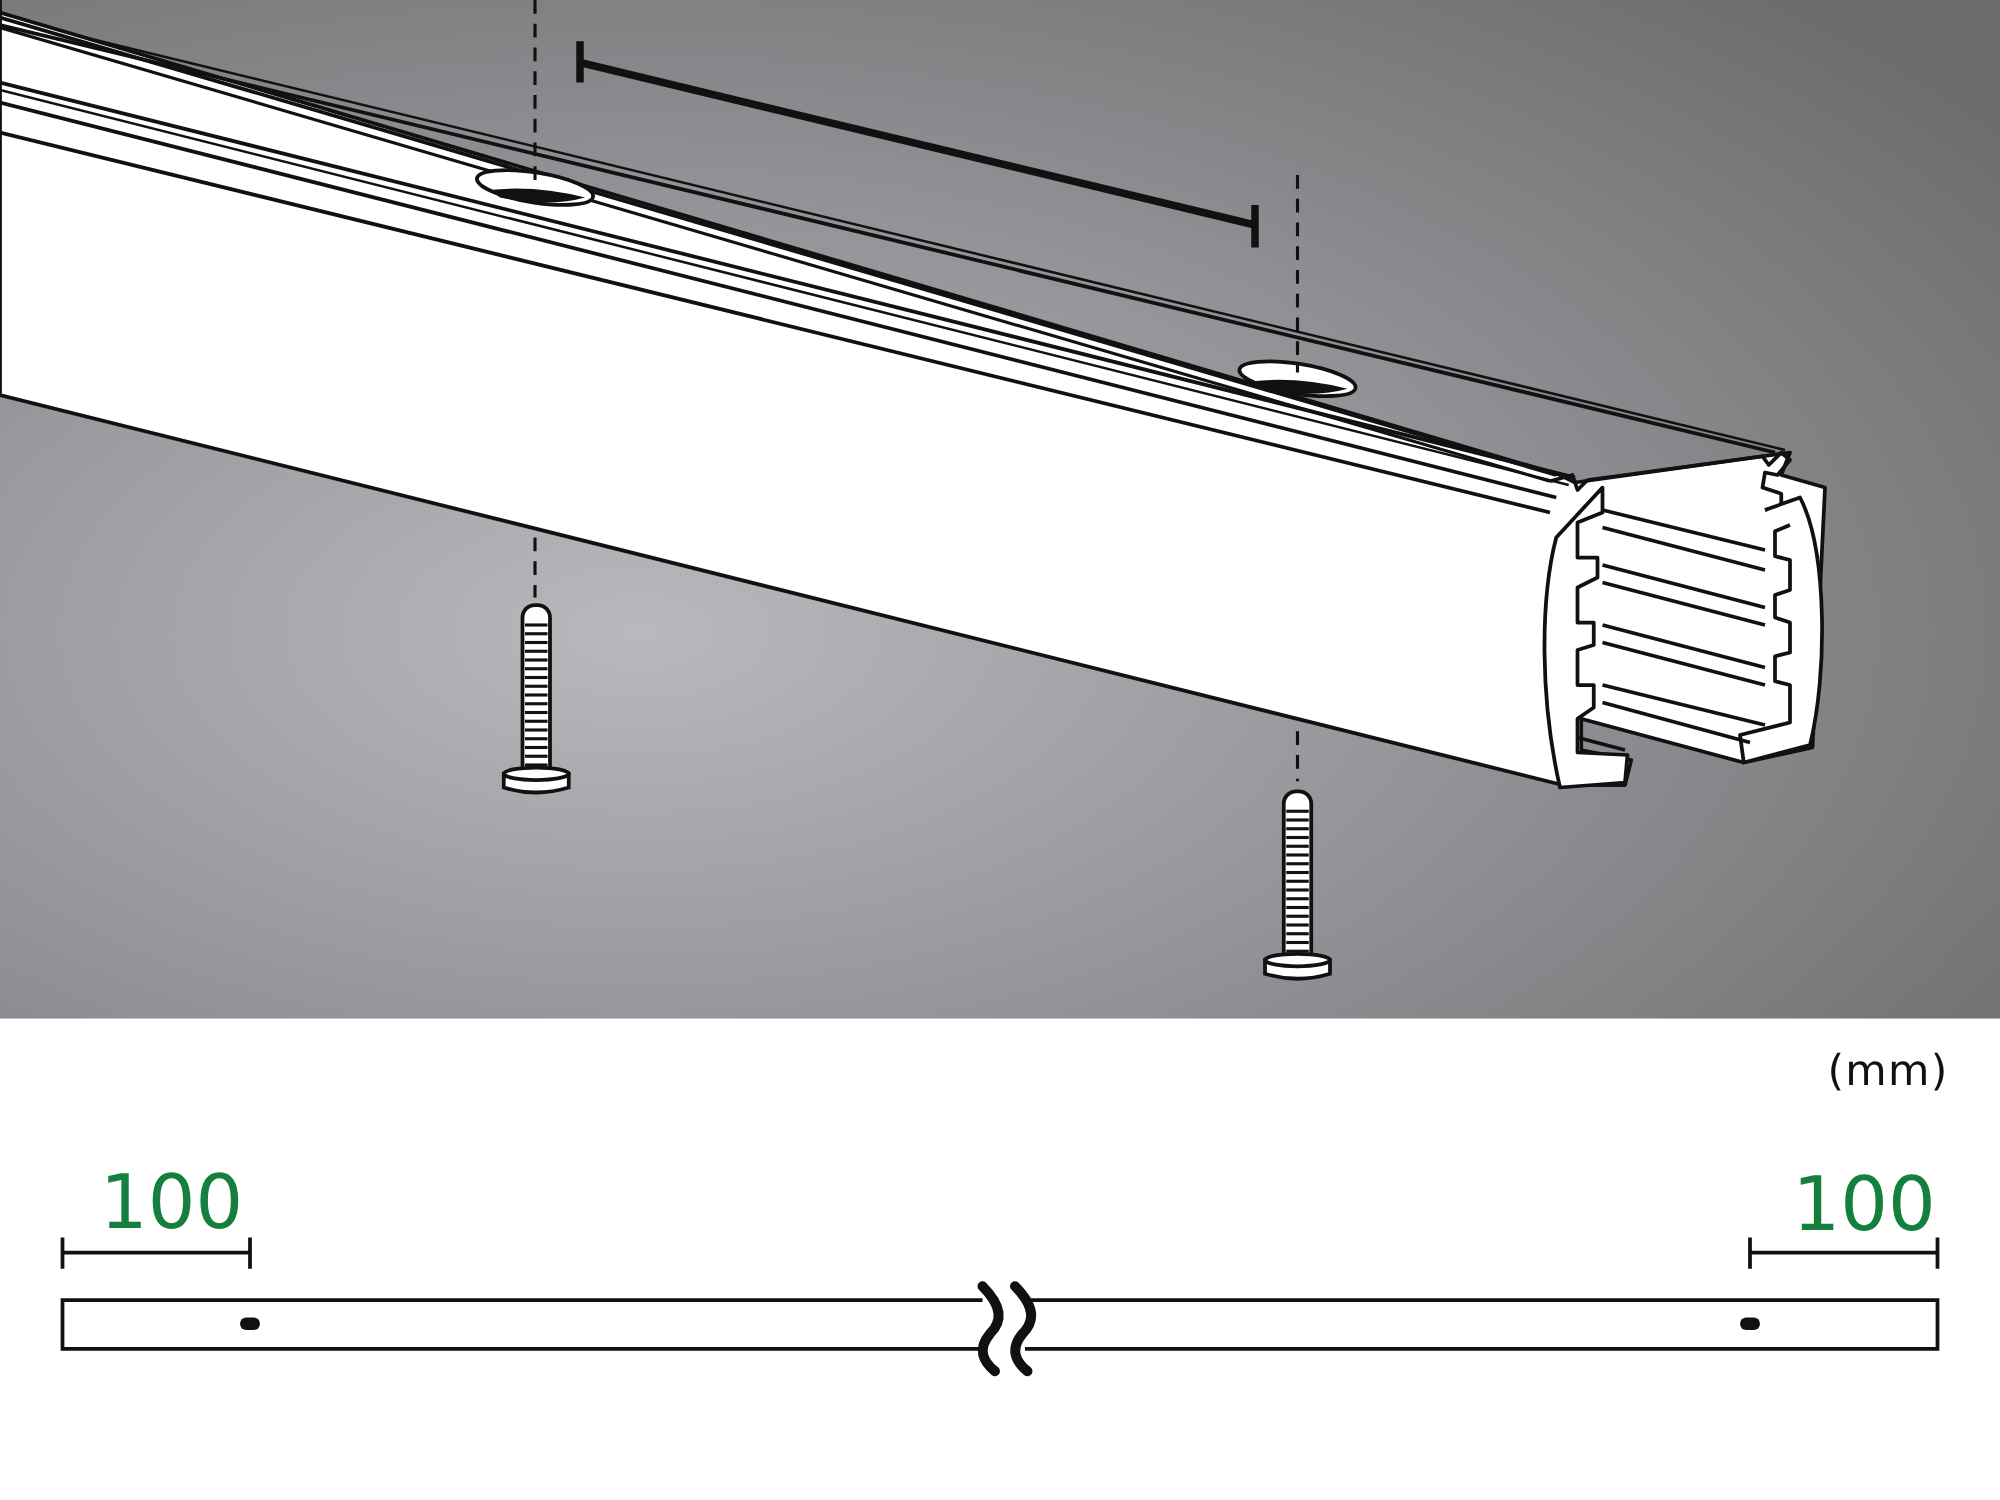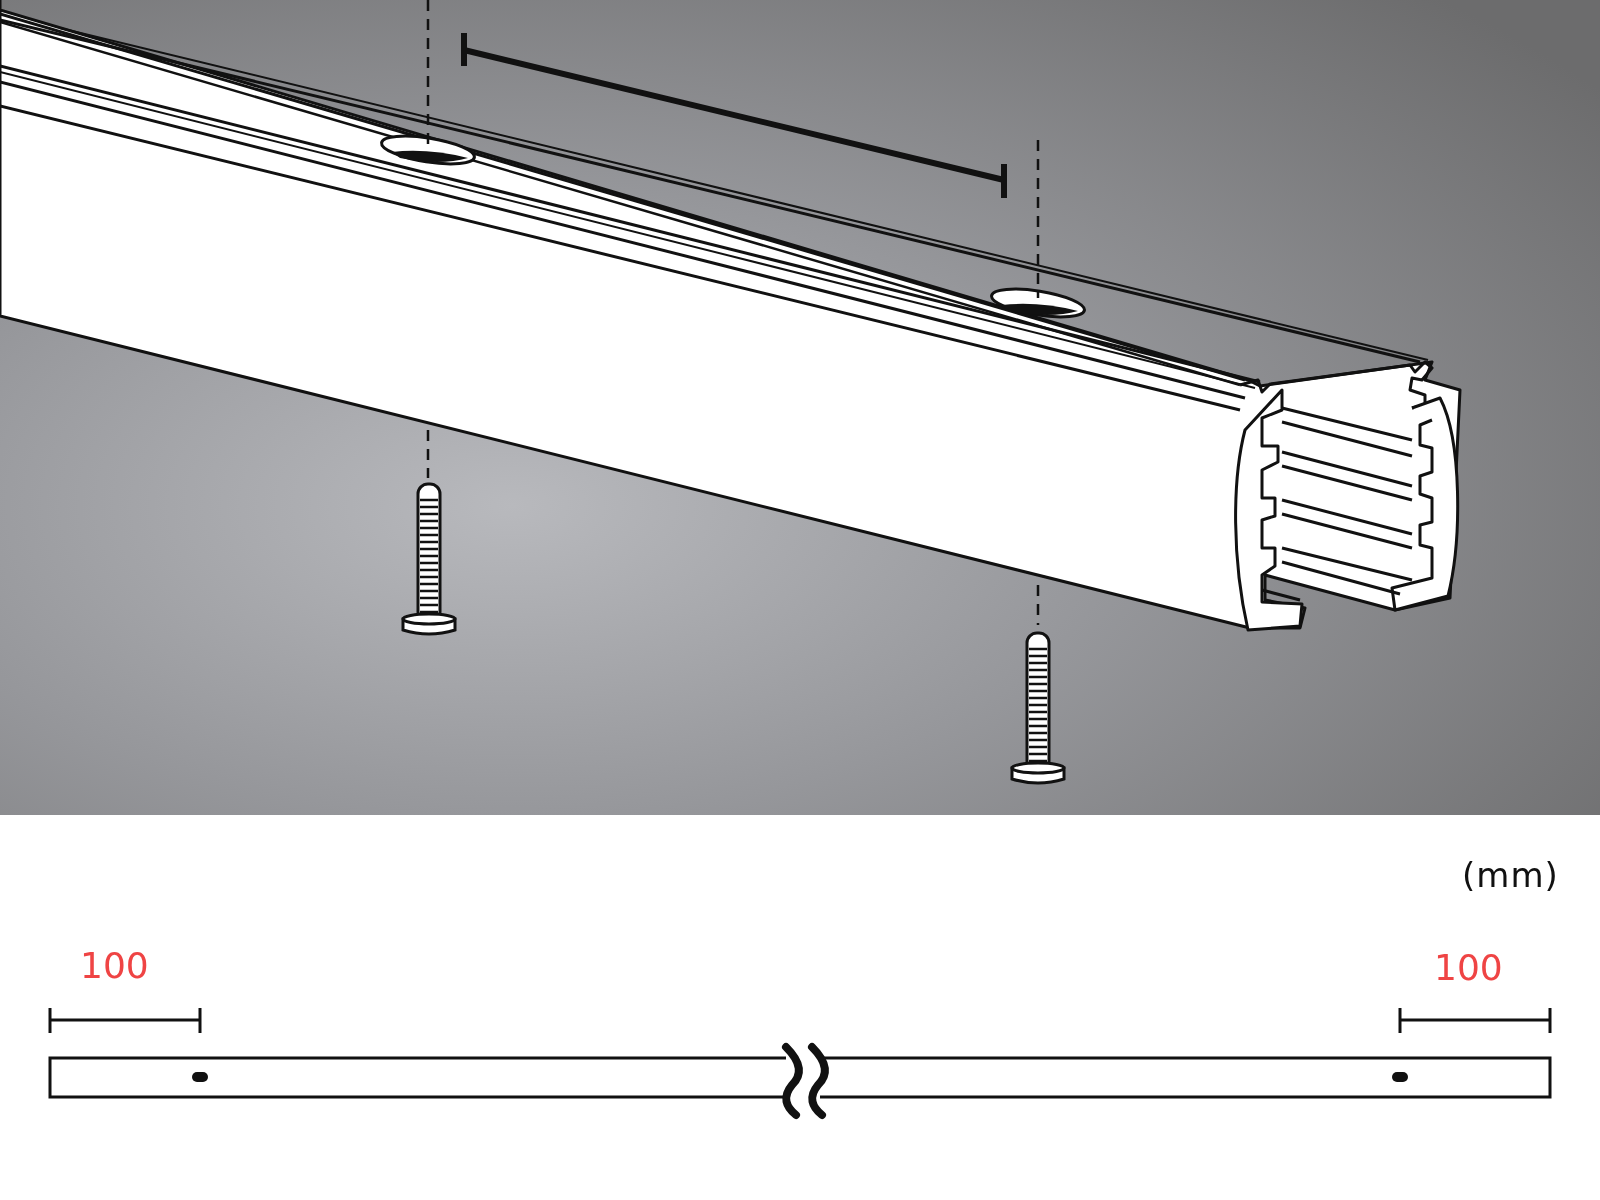--- a/index.html
+++ b/index.html
@@ -19,36 +19,36 @@
     #illustration {
       position: absolute;
       left: 0;
       top: 0;
       width: 1600px;
       height: 815px;
     }
     #dimension-diagram {
       position: absolute;
       left: 0;
-      top: 815px;
+      top: 797px;
       width: 1600px;
       height: 385px;
     }
     .unit-label {
       position: absolute;
       font-family: "DejaVu Sans", sans-serif;
       font-size: 34px;
       color: #111111;
       letter-spacing: 1px;
     }
     .dim-label {
       position: absolute;
       font-family: "DejaVu Sans", sans-serif;
-      font-size: 36px;
-      color: #ef4444;
+      font-size: 60px;
+      color: #15803d;
     }
   </style>
 </head>
 <body>
 
 <div id="stage">
 
   <svg id="illustration" viewBox="0 0 1600 815" xmlns="http://www.w3.org/2000/svg">
     <defs>
       <radialGradient id="bgGrad" cx="0.32" cy="0.62" r="0.85">

